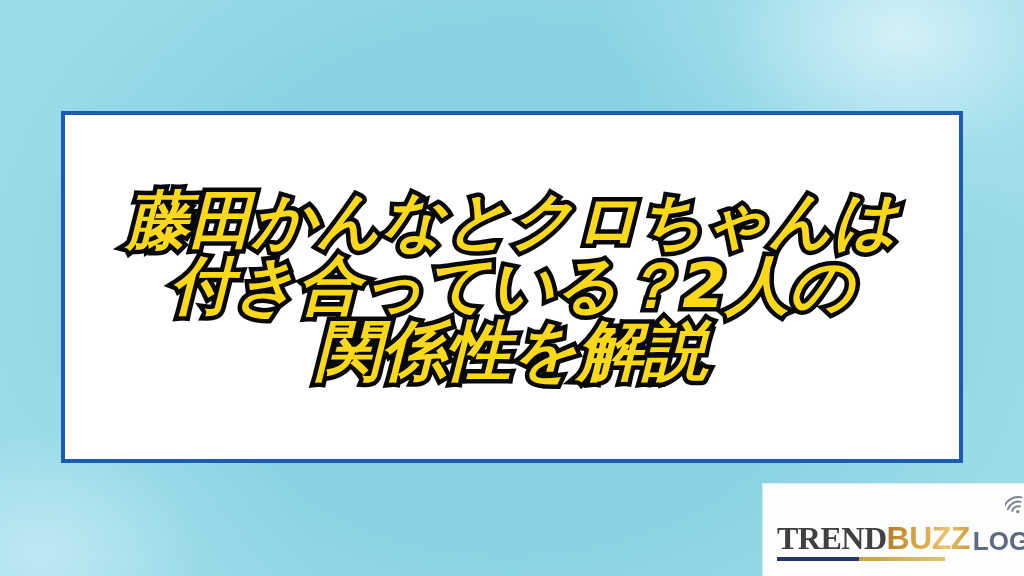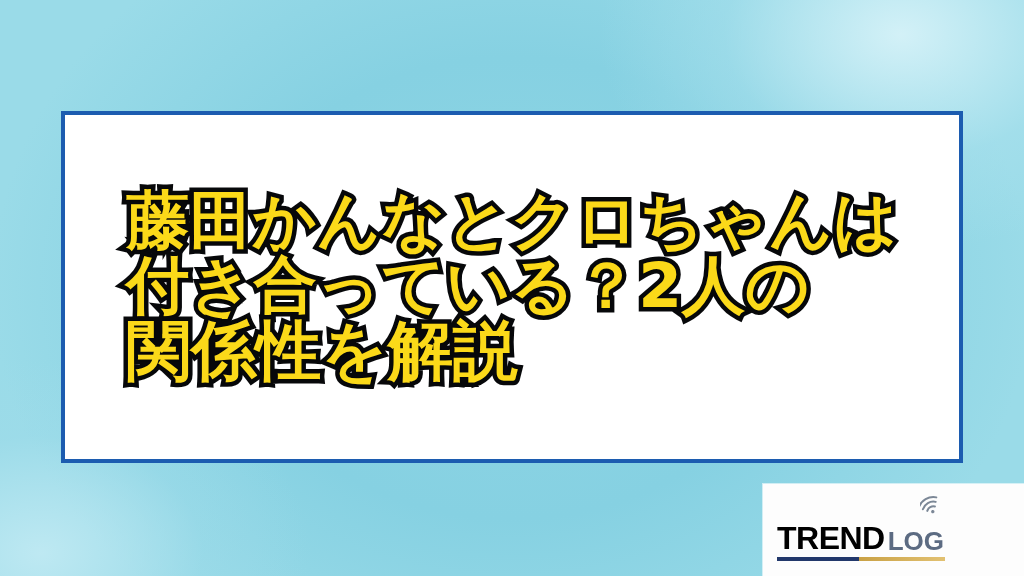--- a/index.html
+++ b/index.html
@@ -35,23 +35,24 @@
     background: #ffffff;
     border: 4px solid #1c5cb0;
     box-sizing: border-box;
     display: flex;
     flex-direction: column;
     align-items: center;
     justify-content: center;
   }
 
   #headline {
-    text-align: left;
+    text-align: center;
     line-height: 0.99;
     letter-spacing: 0.005em;
+    font-style: italic;
   }
 
   .headline-line {
     display: block;
     font-family: "DejaVu Sans", "Liberation Sans", sans-serif;
     font-weight: 700;
     font-size: 62px;
     color: #fbd919;
     white-space: nowrap;
     -webkit-text-stroke: 9px #07080a;
@@ -91,22 +92,22 @@
     position: relative;
     display: flex;
     align-items: baseline;
     font-weight: 700;
     font-size: 32px;
     letter-spacing: -0.5px;
     line-height: 1;
   }
 
   .brand-trend {
-    font-family: Liberation Sans, sans-serif;
-    color: #000000;
+    font-family: Liberation Serif, serif;
+    color: #404040;
     font-weight: 700;
   }
   .brand-buzz {
     font-family: "Liberation Sans", sans-serif;
     font-weight: 700;
     background: linear-gradient(100deg, #b07a24 0%, #d6a43c 35%, #e8c370 70%, #c99a34 100%);
     -webkit-background-clip: text;
     background-clip: text;
     color: transparent;
   }
@@ -148,20 +149,21 @@
       <span class="headline-line line-1">藤田かんなとクロちゃんは</span>
       <span class="headline-line line-2">付き合っている？2人の</span>
       <span class="headline-line line-3">関係性を解説</span>
     </div>
   </div>
 
   <div id="brand-logo-card">
     <div id="brand-lockup">
       <div class="brand-main">
         <span class="brand-trend">TREND</span>
+        <span class="brand-buzz">BUZZ</span>
         <span class="brand-log">LOG</span>
       </div>
       <div id="brand-underline"></div>
       <svg id="wifi-icon" viewBox="0 0 26 24" aria-hidden="true">
         <g fill="none" stroke="#7b8796" stroke-width="2" stroke-linecap="round" transform="rotate(-30 13 22)">
           <path d="M13 21.2 a0.4 0.4 0 1 0 0.01 0" stroke-width="2.6"></path>
           <path d="M8.6 18.2 a6.4 6.4 0 0 1 8.8 0"></path>
           <path d="M5.6 14.6 a11 11 0 0 1 14.8 0"></path>
           <path d="M2.8 11.0 a15.6 15.6 0 0 1 20.4 0"></path>
         </g>

